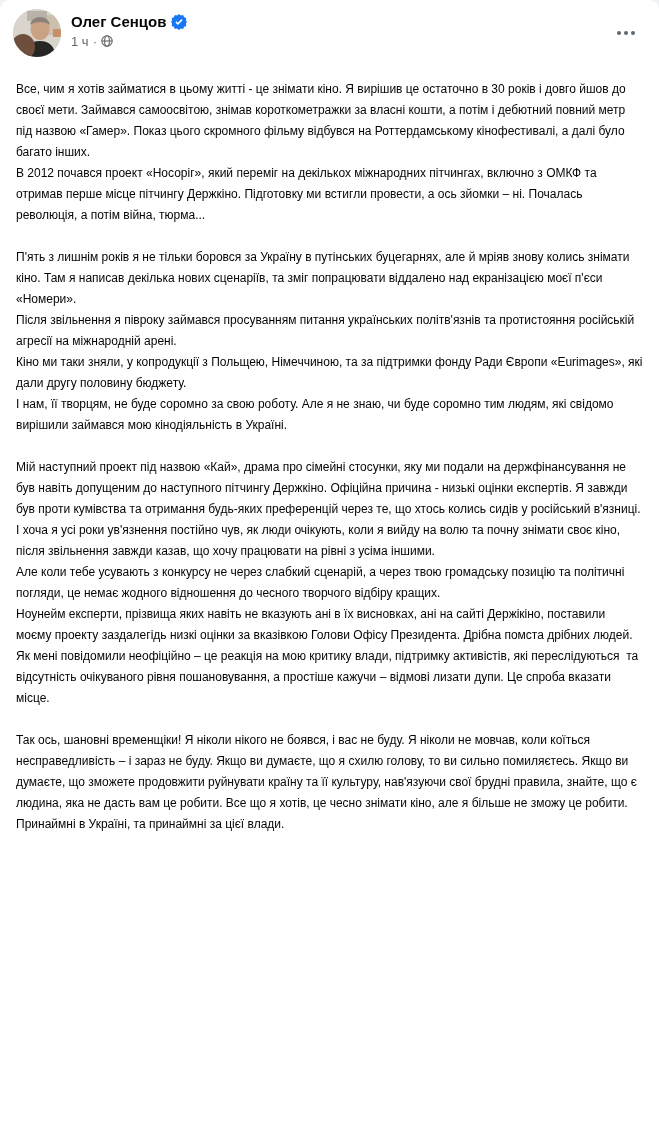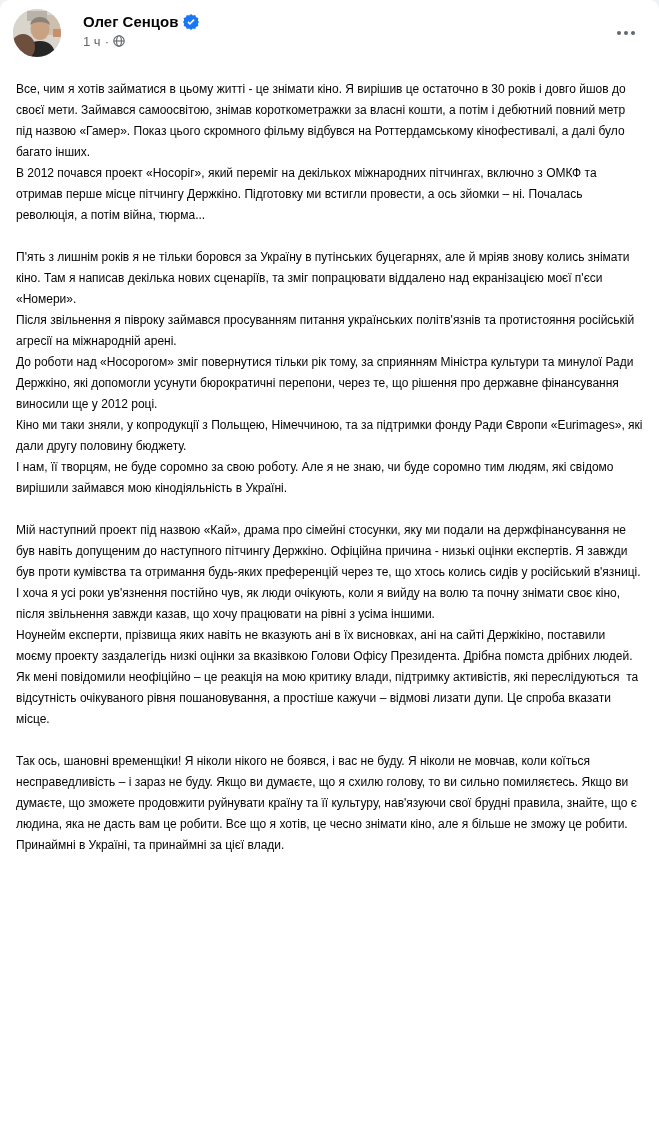--- a/index.html
+++ b/index.html
@@ -32,21 +32,21 @@
     width: 48px;
     height: 48px;
     border-radius: 50%;
     overflow: hidden;
     flex: 0 0 48px;
     cursor: pointer;
     background: #d8d3cc;
   }
   .avatar svg { display: block; }
   .header-meta {
-    margin-left: 22px;
+    margin-left: 10px;
     flex: 1 1 auto;
     padding-top: 3px;
   }
   .author-row {
     display: flex;
     align-items: center;
     gap: 5px;
   }
   .author-name {
     font-size: 15px;
@@ -155,26 +155,26 @@
     </div>
 
     <div class="post-text">
       <div class="block">
         <div class="segment">Все, чим я хотів займатися в цьому житті - це знімати кіно. Я вирішив це остаточно в 30 років і довго йшов до своєї мети. Займався самоосвітою, знімав короткометражки за власні кошти, а потім і дебютний повний метр під назвою «Гамер». Показ цього скромного фільму відбувся на Роттердамському кінофестивалі, а далі було багато інших.</div>
         <div class="segment">В 2012 почався проект «Носоріг», який переміг на декількох міжнародних пітчингах, включно з ОМКФ та отримав перше місце пітчингу Держкіно. Підготовку ми встигли провести, а ось зйомки – ні. Почалась революція, а потім війна, тюрма...</div>
       </div>
       <div class="block">
         <div class="segment">П'ять з лишнім років я не тільки боровся за Україну в путінських буцегарнях, але й мріяв знову колись знімати кіно. Там я написав декілька нових сценаріїв, та зміг попрацювати віддалено над екранізацією моєї п'єси «Номери».</div>
         <div class="segment">Після звільнення я півроку займався просуванням питання українських політв'язнів та протистояння російській агресії на міжнародній арені.</div>
-        <div class="segment">До роботи над «Носорогом» зміг повернутися тільки рік тому, за сприянням Міністра культури та минулої Ради Держкіно, які допомогли усунути бюрократичні перепони, через те, що рішення про державне фінансування виносили ще у 2012 році.</div>
         <div class="segment">Кіно ми таки зняли, у копродукції з Польщею, Німеччиною, та за підтримки фонду Ради Європи «Eurimages», які дали другу половину бюджету.</div>
         <div class="segment">І нам, її творцям, не буде соромно за свою роботу. Але я не знаю, чи буде соромно тим людям, які свідомо вирішили займався мою кінодіяльність в Україні.</div>
       </div>
       <div class="block">
         <div class="segment">Мій наступний проект під назвою «Кай», драма про сімейні стосунки, яку ми подали на держфінансування не був навіть допущеним до наступного пітчингу Держкіно. Офіційна причина - низькі оцінки експертів. Я завжди був проти кумівства та отримання будь-яких преференцій через те, що хтось колись сидів у російський в'язниці. І хоча я усі роки ув'язнення постійно чув, як люди очікують, коли я вийду на волю та почну знімати своє кіно, після звільнення завжди казав, що хочу працювати на рівні з усіма іншими.</div>
+        <div class="segment">Але коли тебе усувають з конкурсу не через слабкий сценарій, а через твою громадську позицію та політичні погляди, це немає жодного відношення до чесного творчого відбіру кращих.</div>
         <div class="segment">Ноунейм експерти, прізвища яких навіть не вказують ані в їх висновках, ані на сайті Держікіно, поставили моєму проекту заздалегідь низкі оцінки за вказівкою Голови Офісу Президента. Дрібна помста дрібних людей. Як мені повідомили неофіційно – це реакція на мою критику влади, підтримку активістів, які переслідуються  та відсутність очікуваного рівня пошановування, а простіше кажучи – відмові лизати дупи. Це спроба вказати місце.</div>
       </div>
       <div class="block">
         <div class="segment">Так ось, шановні временщіки! Я ніколи нікого не боявся, і вас не буду. Я ніколи не мовчав, коли коїться несправедливість – і зараз не буду. Якщо ви думаєте, що я схилю голову, то ви сильно помиляєтесь. Якщо ви думаєте, що зможете продовжити руйнувати країну та її культуру, нав'язуючи свої брудні правила, знайте, що є людина, яка не дасть вам це робити. Все що я хотів, це чесно знімати кіно, але я більше не зможу це робити. Принаймні в Україні, та принаймні за цієї влади.</div>
       </div>
     </div>
 
   </div>
 </div>
 

